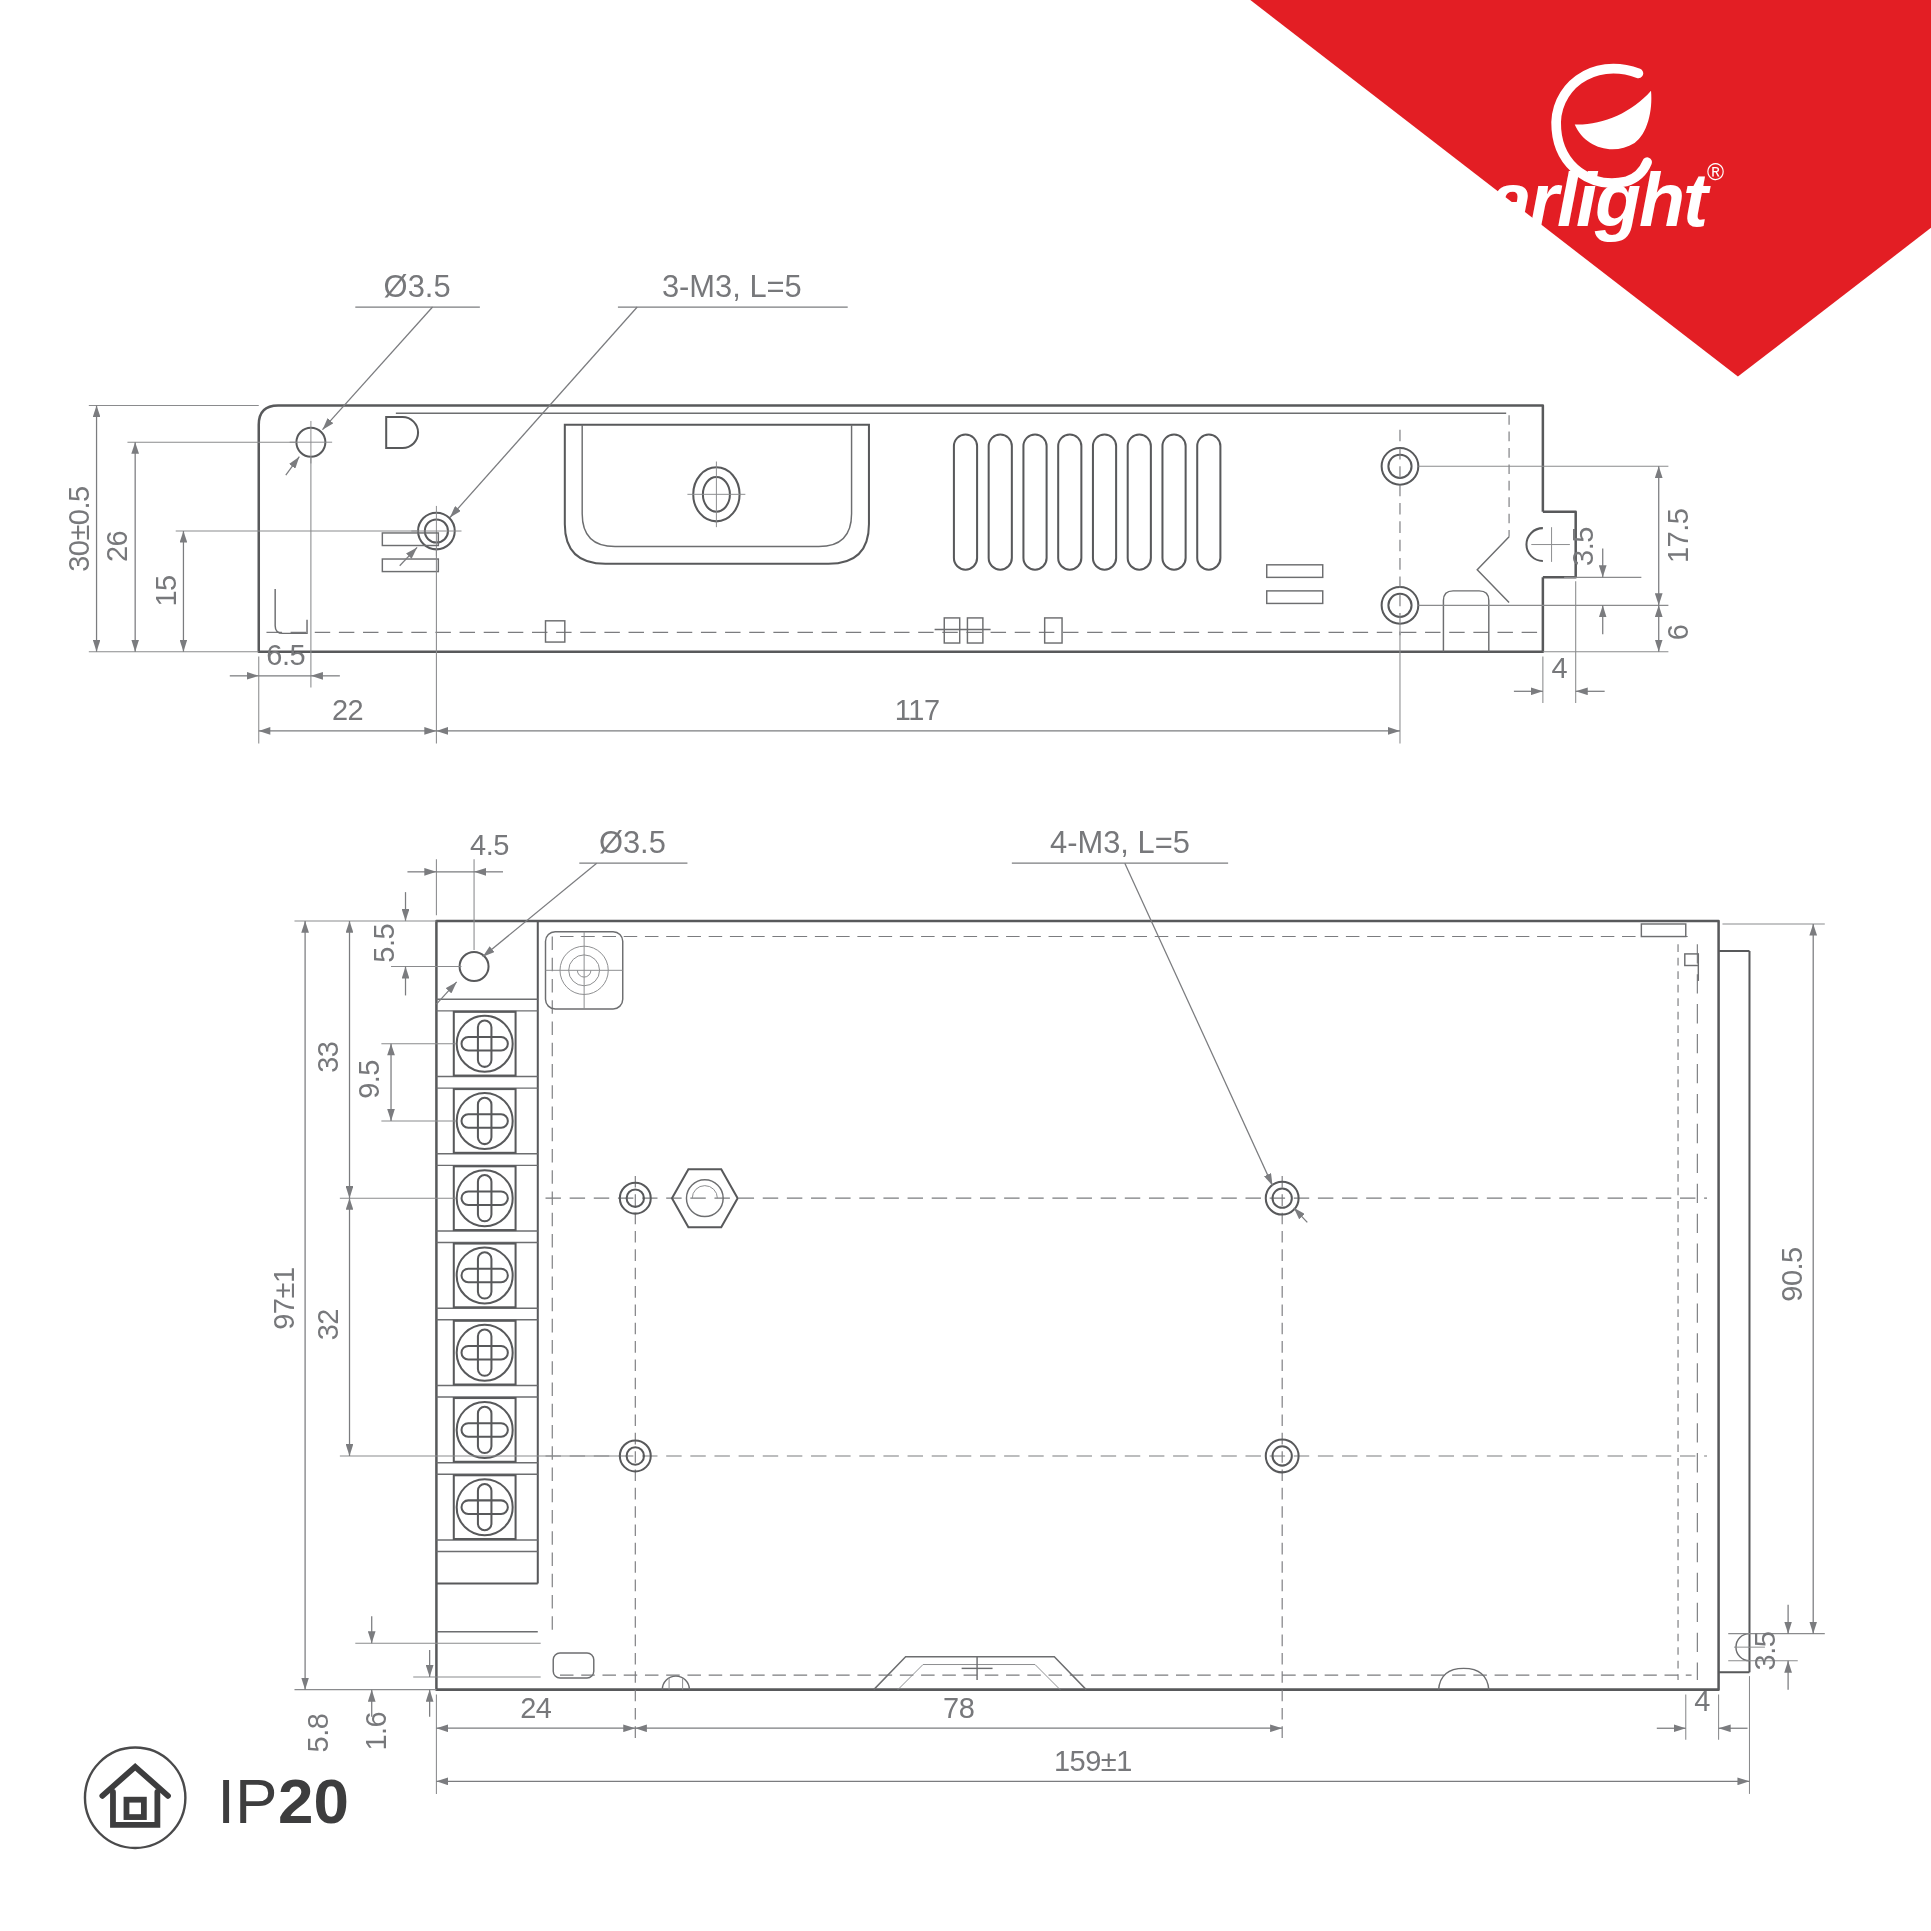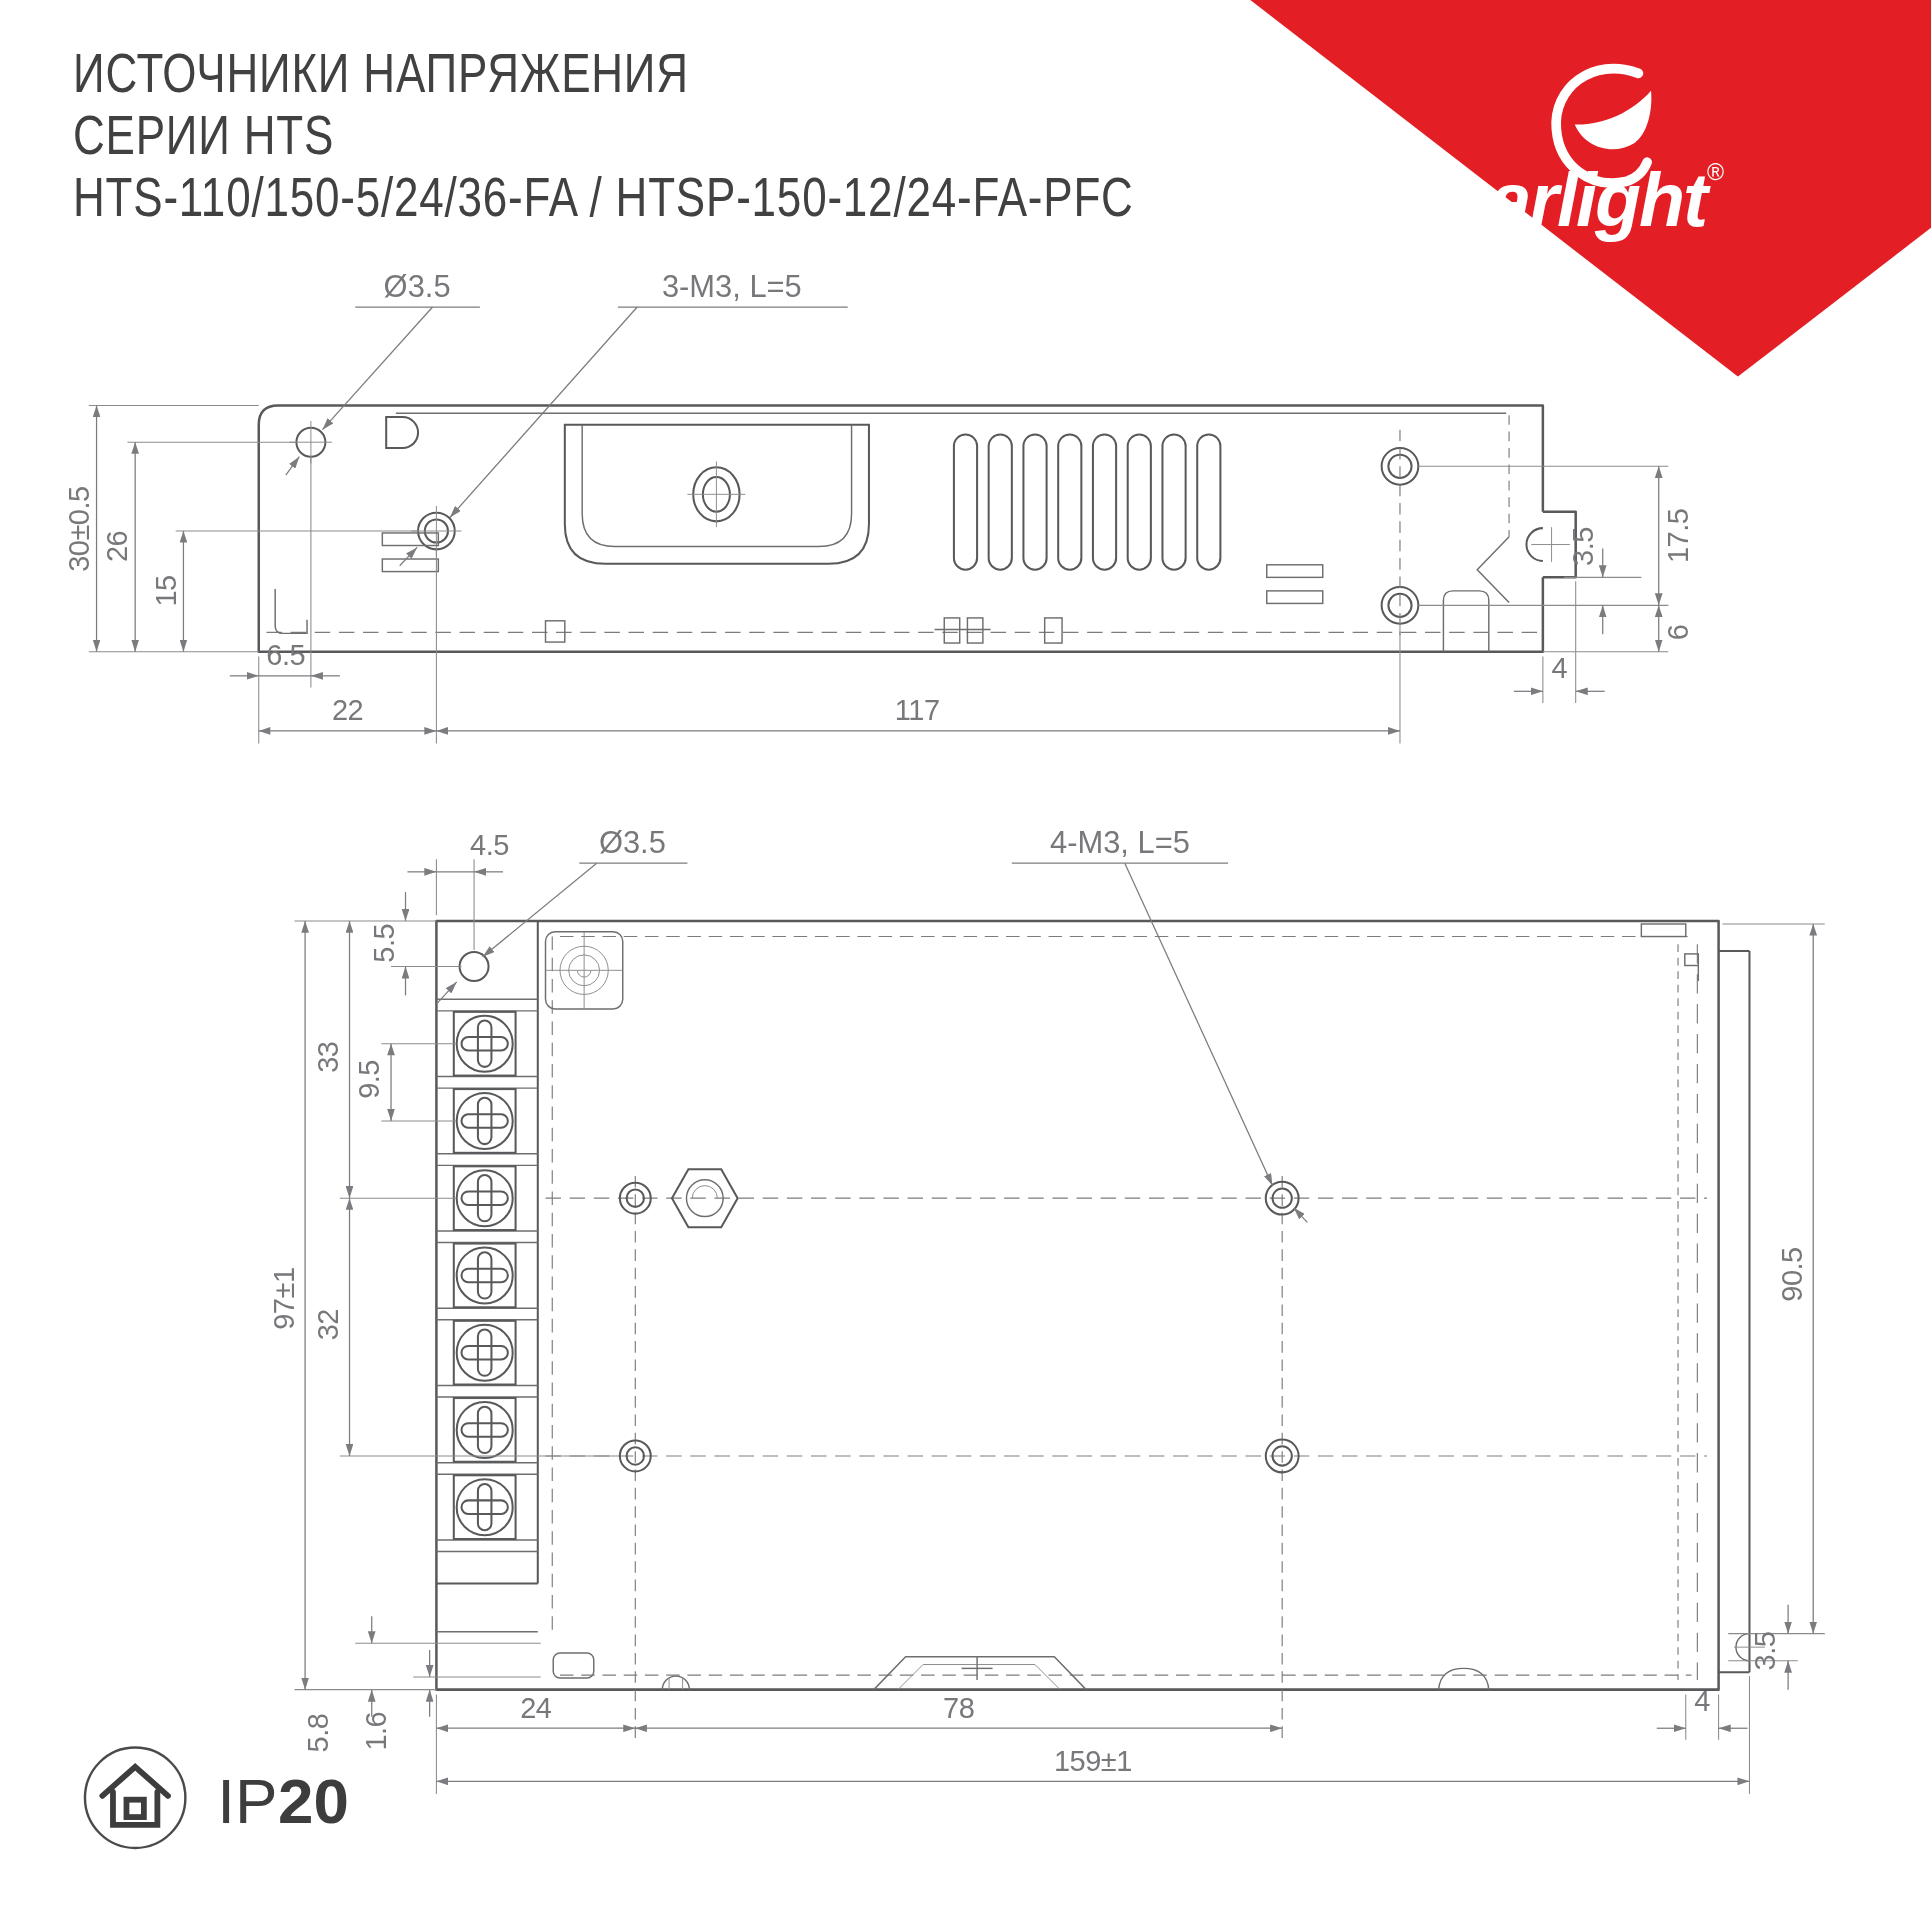--- a/index.html
+++ b/index.html
@@ -22,25 +22,20 @@
              font-family:"Liberation Sans",sans-serif;letter-spacing:-2px;}
   text.brand-reg{fill:#ffffff;font-size:24px;font-family:"Liberation Sans",sans-serif;}
   text.ip-light{fill:#3d3d3e;font-size:66px;font-weight:400;font-family:"Liberation Sans",sans-serif;}
   text.ip-bold{fill:#3d3d3e;font-size:66px;font-weight:bold;font-family:"Liberation Sans",sans-serif;}
 </style>
 </head>
 <body>
 
 <div class="page">
 
-  <div class="titles">
-    <div class="title-line">ИСТОЧНИКИ НАПРЯЖЕНИЯ</div>
-    <div class="title-line">СЕРИИ HTS</div>
-    <div class="title-line">HTS-110/150-5/24/36-FA / HTSP-150-12/24-FA-PFC</div>
-  </div>
 
   <svg class="drawing-svg" width="1931" height="1931" viewBox="0 0 2000 2000">
     <defs>
       <marker id="ae" markerWidth="13" markerHeight="8" refX="12.5" refY="4" orient="auto" markerUnits="userSpaceOnUse">
         <path d="M0,0 L12.5,4 L0,8 Z" fill="#7b7c7f"></path>
       </marker>
       <marker id="as" markerWidth="13" markerHeight="8" refX="0.5" refY="4" orient="auto" markerUnits="userSpaceOnUse">
         <path d="M12.5,0 L0.5,4 L12.5,8 Z" fill="#7b7c7f"></path>
       </marker>
     </defs>

